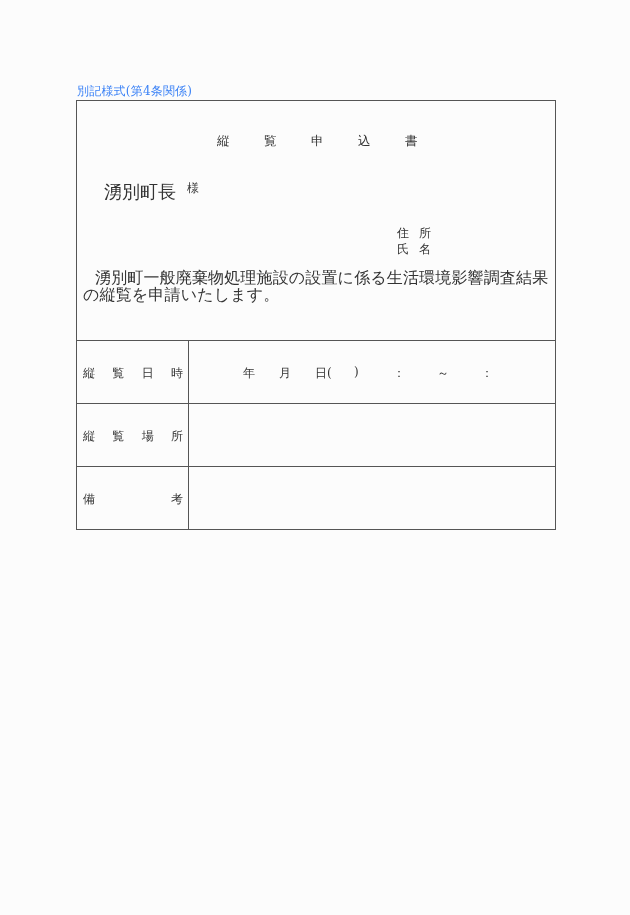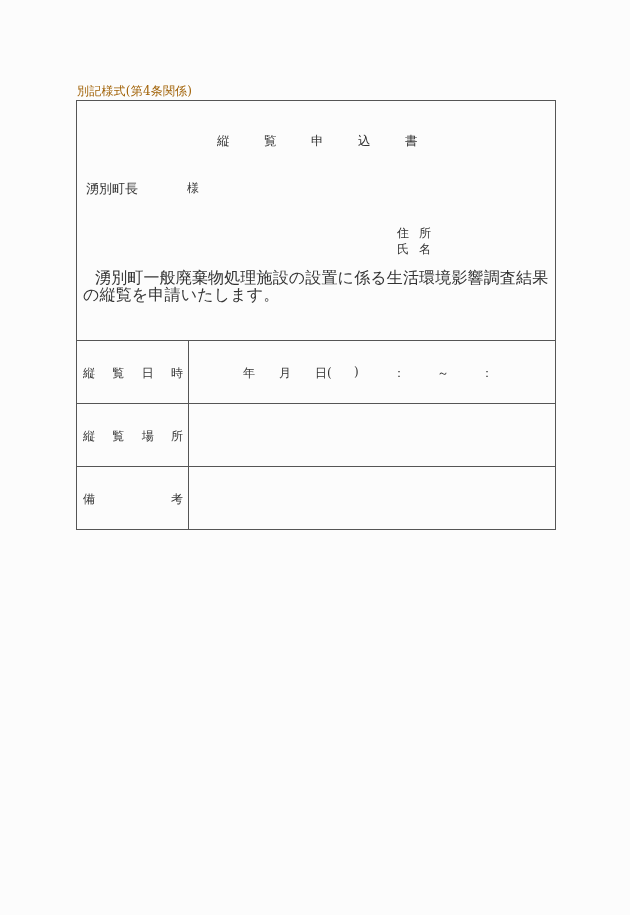--- a/index.html
+++ b/index.html
@@ -14,21 +14,21 @@
       font-family: "DejaVu Serif", "Liberation Serif", serif;
       color: #333;
       overflow: hidden;
     }
     .caption {
       position: absolute;
       left: 77px;
       top: 83px;
       font-size: 12px;
       letter-spacing: 0.2px;
-      color: #a16207;
+      color: #3b82f6;
     }
     .form-box {
       position: absolute;
       left: 76px;
       top: 100px;
       width: 478px;
       height: 428px;
       border: 1px solid #555;
       box-sizing: content-box;
     }
@@ -48,23 +48,23 @@
       height: 16px;
     }
     .title span {
       position: absolute;
       top: 0;
       font-size: 12.5px;
       color: #333;
     }
     .addressee {
       position: absolute;
-      left: 9px;
+      left: 27px;
       top: 79px;
-      font-size: 13px;
+      font-size: 18px;
     }
     .addressee-honorific {
       position: absolute;
       left: 110px;
       top: 79px;
       font-size: 12px;
     }
     .applicant {
       position: absolute;
       left: 320px;

